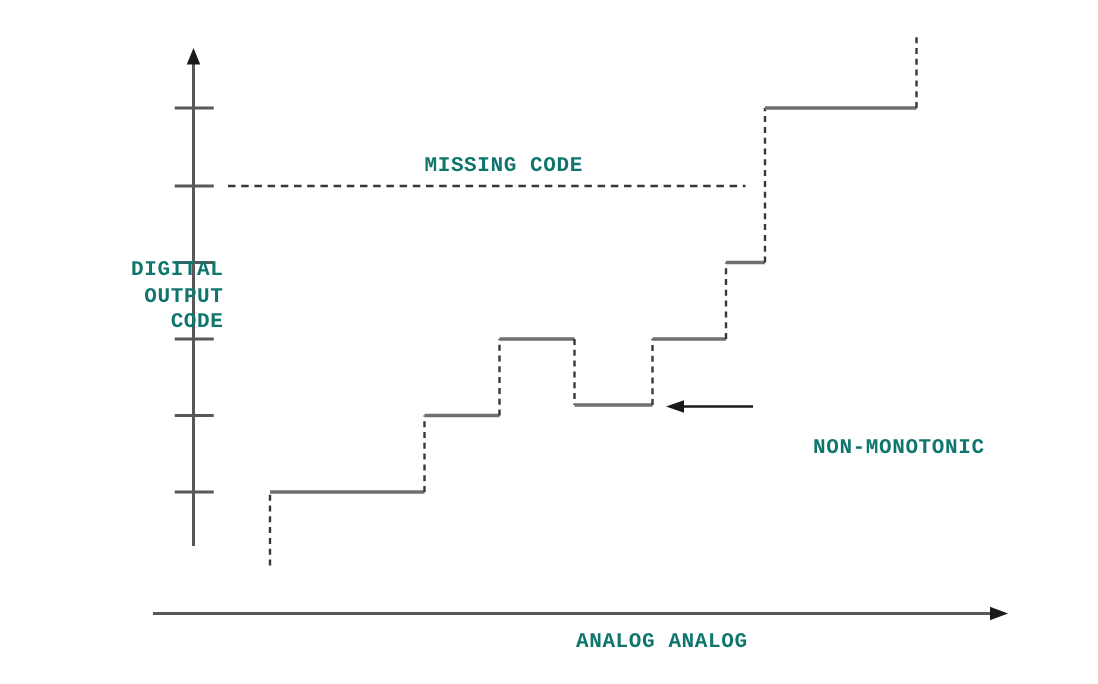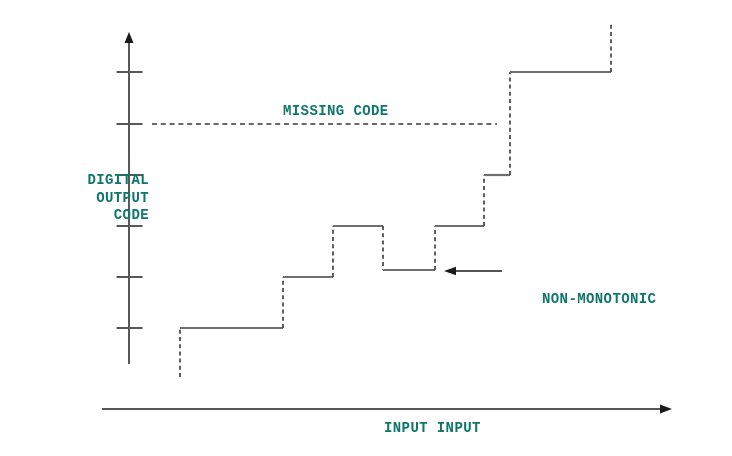--- a/index.html
+++ b/index.html
@@ -103,15 +103,15 @@
   </svg>
 
   <div class="label ylabel">DIGITAL
 OUTPUT
 CODE</div>
 
   <div class="label missing-label">MISSING CODE</div>
 
   <div class="label nonmono-label">NON-MONOTONIC</div>
 
-  <div class="label xlabel">INPUT INPUT</div>
+  <div class="label xlabel">ANALOG ANALOG</div>
 
 </div>
 
 </body></html>

